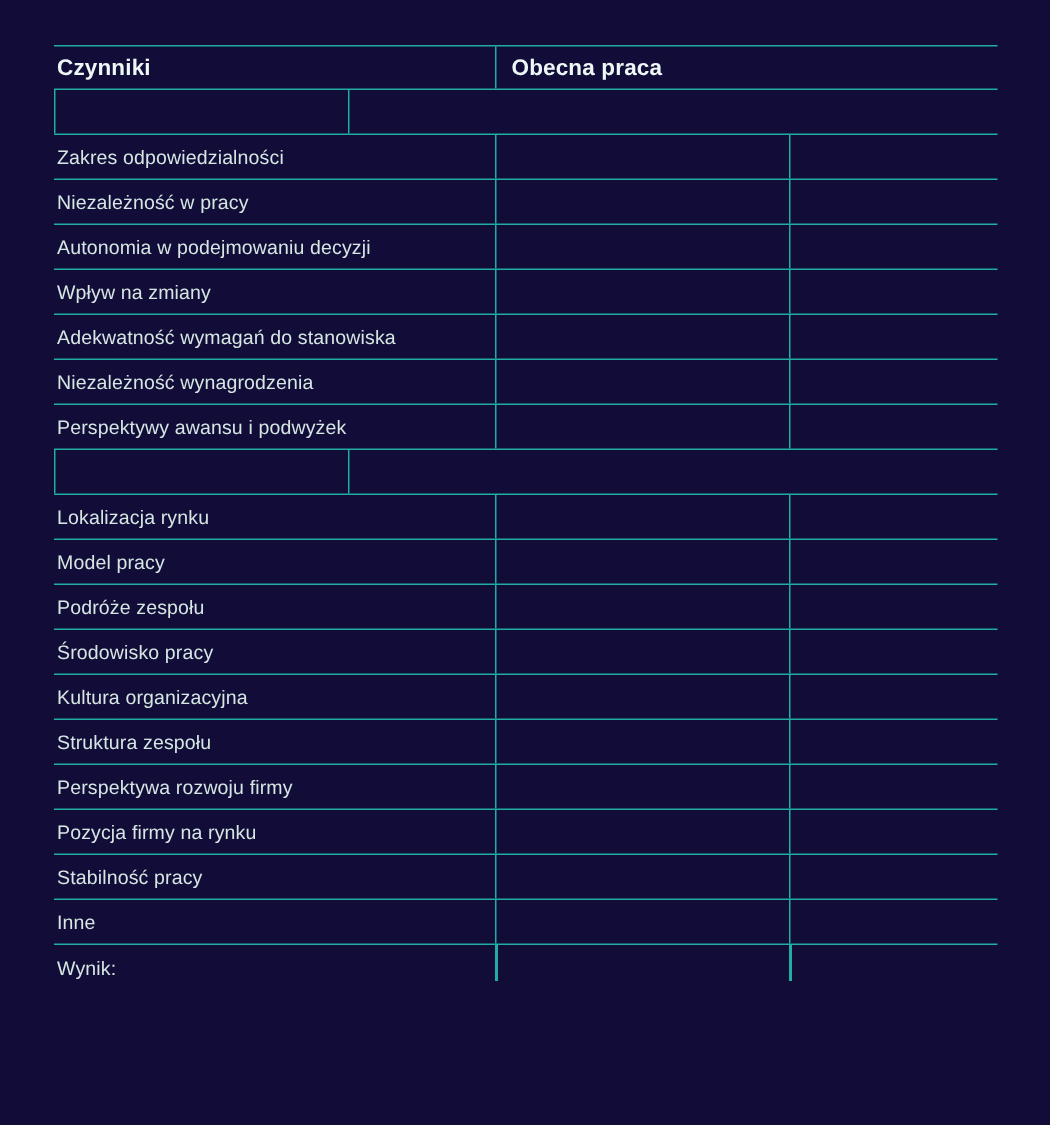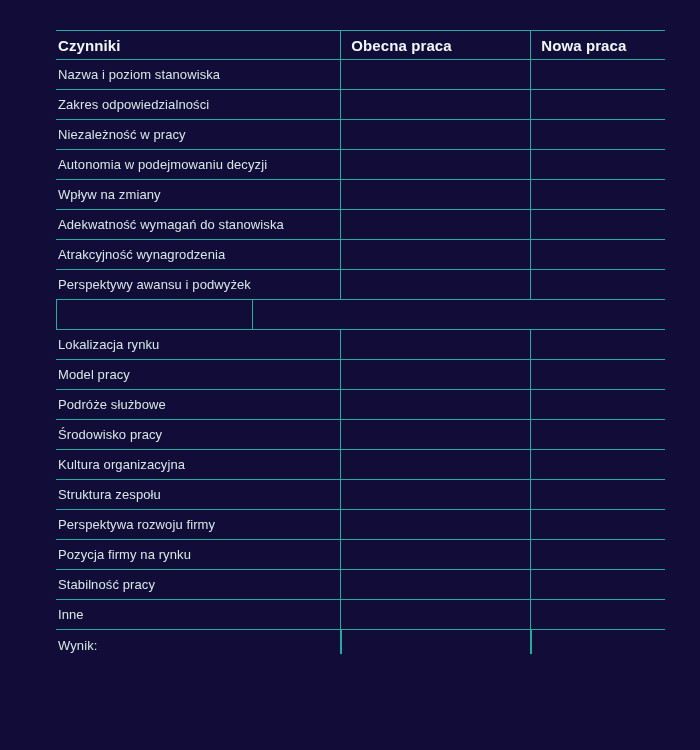--- a/index.html
+++ b/index.html
@@ -18,21 +18,20 @@
   .page{position:relative;width:700px;height:750px;}
   .table{
     position:absolute;left:36px;top:30px;width:629px;
   }
   .row{
     display:flex;
     height:30px;
     box-sizing:border-box;
     border-bottom:1.5px solid var(--line);
     align-items:center;
-    margin-left:20px;
   }
   .header-row{
     border-top:1.5px solid var(--line);
   }
   .cell{
     box-sizing:border-box;
     height:100%;
     display:flex;
     align-items:center;
     overflow:hidden;
@@ -70,26 +69,24 @@
 </style>
 </head>
 <body>
 
 <div class="page">
   <div class="table">
 
     <div class="row header-row">
       <div class="cell col-factor header-cell">Czynniki</div>
       <div class="cell col-current header-cell">Obecna praca</div>
-      <div class="cell col-new header-cell">Nowa praca</div>
     </div>
 
     <div id="rows-container">
       <div class="row">
-        <div class="cell col-factor factor-label">Nazwa i poziom stanowiska</div>
         <div class="cell col-current"></div>
         <div class="cell col-new"></div>
       </div>
 
       <div class="row">
         <div class="cell col-factor factor-label">Zakres odpowiedzialności</div>
         <div class="cell col-current"></div>
         <div class="cell col-new"></div>
       </div>
 
@@ -113,21 +110,21 @@
       </div>
 
 
       <div class="row">
         <div class="cell col-factor factor-label">Adekwatność wymagań do stanowiska</div>
         <div class="cell col-current"></div>
         <div class="cell col-new"></div>
       </div>
 
       <div class="row">
-        <div class="cell col-factor factor-label">Atrakcyjność wynagrodzenia</div>
+        <div class="cell col-factor factor-label">Niezależność wynagrodzenia</div>
         <div class="cell col-current"></div>
         <div class="cell col-new"></div>
       </div>
 
       <div class="row">
         <div class="cell col-factor factor-label">Perspektywy awansu i podwyżek</div>
         <div class="cell col-current"></div>
         <div class="cell col-new"></div>
       </div>
 
@@ -142,21 +139,21 @@
         <div class="cell col-new"></div>
       </div>
 
       <div class="row">
         <div class="cell col-factor factor-label">Model pracy</div>
         <div class="cell col-current"></div>
         <div class="cell col-new"></div>
       </div>
 
       <div class="row">
-        <div class="cell col-factor factor-label">Podróże służbowe</div>
+        <div class="cell col-factor factor-label">Podróże zespołu</div>
         <div class="cell col-current"></div>
         <div class="cell col-new"></div>
       </div>
 
       <div class="row">
         <div class="cell col-factor factor-label">Środowisko pracy</div>
         <div class="cell col-current"></div>
         <div class="cell col-new"></div>
       </div>
 

